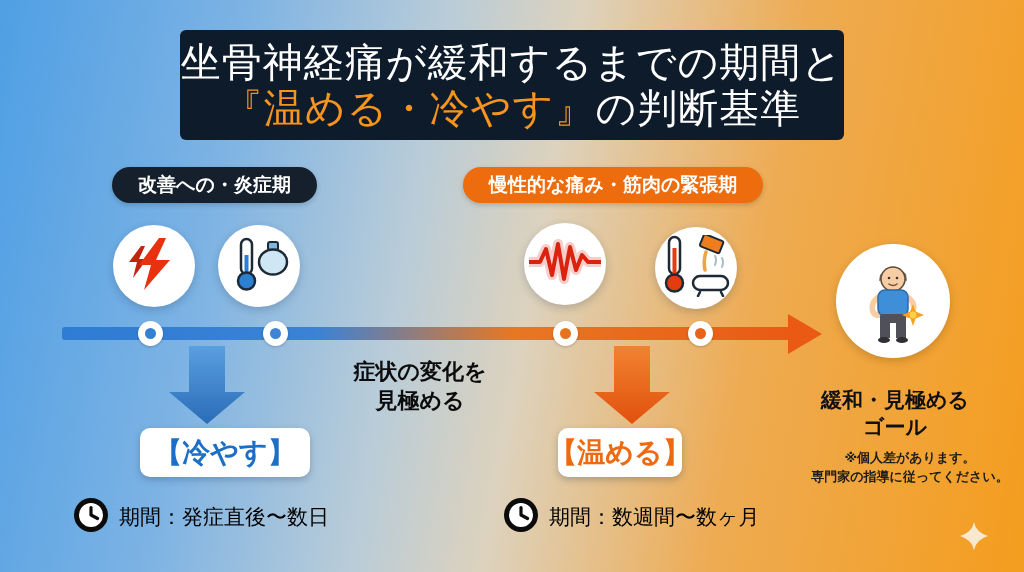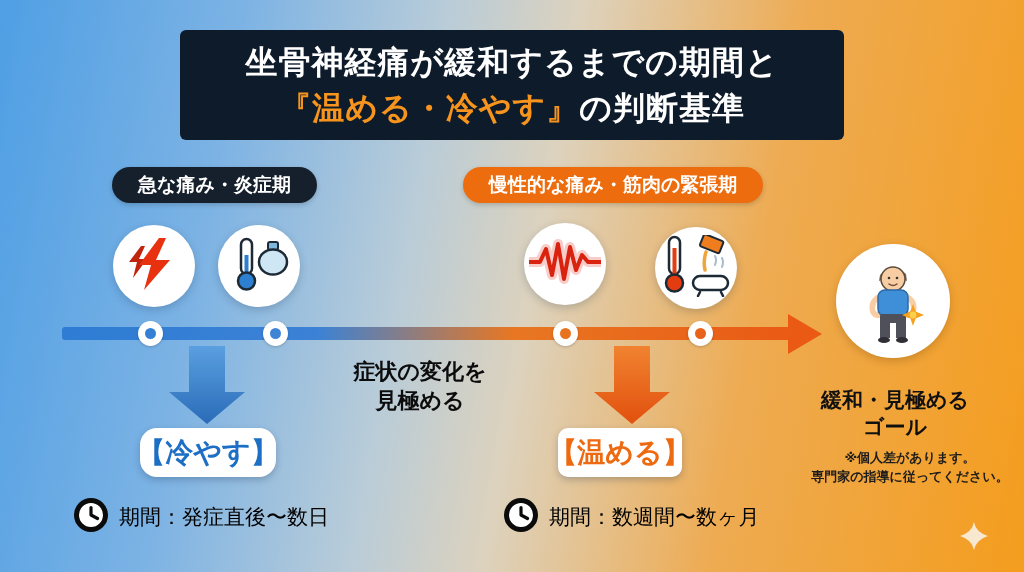--- a/index.html
+++ b/index.html
@@ -14,21 +14,21 @@
       #ddd2bd 52%, #eeab52 72%, #f49d1e 100%);
   }
 
   
   .title-box {
     position: absolute; left: 180px; top: 30px; width: 664px; height: 110px;
     background: #0e1b2a; border-radius: 6px;
     display: flex; flex-direction: column; align-items: center; justify-content: center;
     gap: 6px;
   }
-  .title-line { color: #ffffff; font-size: 32px; font-weight: bold; letter-spacing: 1px; line-height: 40px; white-space: nowrap; }
+  .title-line { color: #ffffff; font-size: 40px; font-weight: normal; letter-spacing: 1px; line-height: 40px; white-space: nowrap; }
   .hl { color: #f6941d; }
 
   
   .pill {
     position: absolute; top: 167px; height: 36px; border-radius: 18px;
     display: flex; align-items: center; justify-content: center;
     padding: 0 26px; color: #fff; font-size: 19px; font-weight: bold; white-space: nowrap;
     box-shadow: 0 2px 5px rgba(0,0,0,0.18);
   }
   .pill-acute   { left: 112px; background: #15202c; }
@@ -76,21 +76,21 @@
     text-align: center; font-size: 22px; font-weight: bold; color: #0c0c0c; line-height: 29px;
   }
 
   
   .action-box {
     position: absolute; top: 428px; height: 49px; border-radius: 10px;
     background: #ffffff; display: flex; align-items: center; justify-content: center;
     font-size: 28px; font-weight: bold; white-space: nowrap; padding: 0 8px;
     box-shadow: 0 3px 7px rgba(20,40,70,0.25);
   }
-  .action-cool { left: 140px; width: 136px; color: #1c6fc4; border-radius: 17px; }
+  .action-cool { left: 140px; width: 170px; color: #1c6fc4; }
   .action-warm { left: 558px; width: 124px; color: #ee6a10; }
 
   
   .goal-circle {
     position: absolute; left: 836px; top: 244px; width: 114px; height: 114px;
     border-radius: 50%; background: #ffffff;
     display: flex; align-items: center; justify-content: center;
     box-shadow: 0 3px 8px rgba(90,50,0,0.25);
   }
   .goal-text {
@@ -116,21 +116,21 @@
 </head>
 <body>
 
 <div class="stage">
 
   <div class="title-box">
     <div class="title-line">坐骨神経痛が緩和するまでの期間と</div>
     <div class="title-line"><span class="hl">『温める・冷やす』</span><span>の判断基準</span></div>
   </div>
 
-  <div class="pill pill-acute">急な痛み・炎症期</div>
+  <div class="pill pill-acute">改善への・炎症期</div>
   <div class="pill pill-chronic">慢性的な痛み・筋肉の緊張期</div>
 
   <div class="icon-circle ic1">
     <span>
       <svg width="56" height="56" viewBox="0 0 56 56">
         <path d="M15 10 L3 26 L11 26 L7 42 L21 23 L13 23 L19 10 Z" fill="#c0240c"></path>
         <path d="M33 2 L13 29 L25 29 L18 54 L44 24 L30 24 L40 2 Z" fill="#e8320f"></path>
       </svg>
     </span>
   </div>

